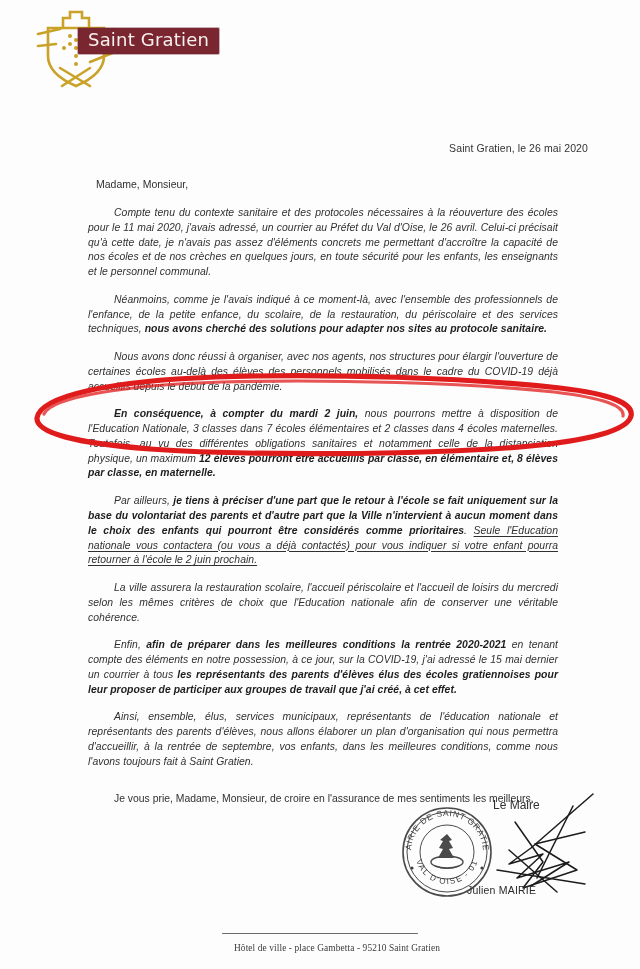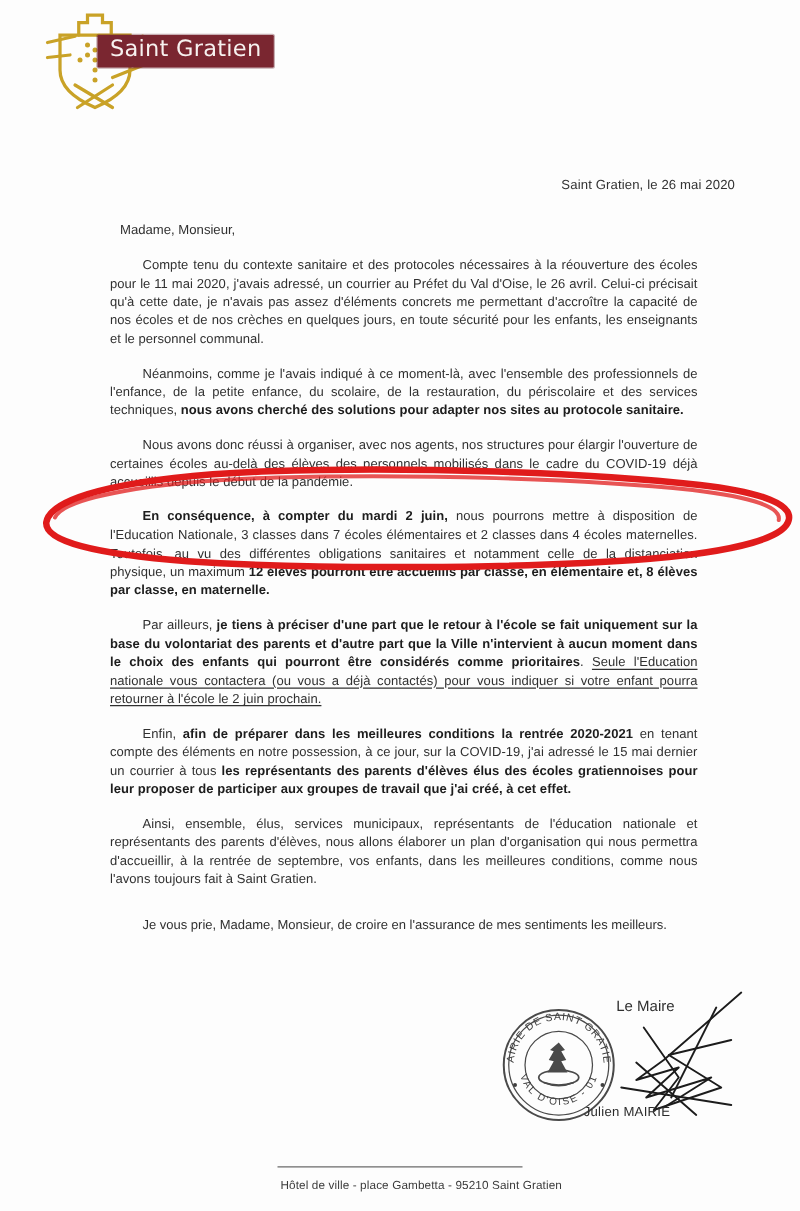--- a/index.html
+++ b/index.html
@@ -55,20 +55,21 @@
     font-size:10.5px;color:#303030;margin:0 0 16px 8px;
   }
   p.para{
     margin:0 0 13px 0;
     font-size:10.4px;
     line-height:1.42;
     text-align:justify;
     text-indent:26px;
     color:#303030;
     letter-spacing:.05px;
+    font-style:italic;
   }
   b{font-weight:bold;color:#1d1d1d;}
   u{text-decoration:underline;text-underline-offset:1.5px;}
   .closing{
     font-size:10.4px;line-height:1.42;text-indent:26px;
     margin:22px 0 0 0;color:#303030;
   }
   
   .annotation{
     position:absolute;left:0;top:0;width:640px;height:969px;
@@ -91,21 +92,21 @@
   .scribble{position:absolute;left:78px;top:0px;}
   
   .footer{
     position:absolute;left:0;right:0;bottom:14px;text-align:center;
   }
   .footer-rule{
     width:196px;height:1px;background:#6b6b6b;margin:0 auto 7px auto;
   }
   .footer-line{
     font-size:9.4px;color:#3b3b3b;line-height:1.5;
-    font-family:Liberation Sans, sans-serif;
+    font-family:Liberation Serif, serif;
     letter-spacing:.1px;
     padding-left:34px;
   }
 </style>
 </head>
 <body>
 
 <div class="page">
 
   <div class="letterhead">
@@ -143,20 +144,21 @@
   <div class="dateline">Saint Gratien, le 26 mai 2020</div>
 
   <div class="letter-body">
     <div class="salutation">Madame, Monsieur,</div>
 
     <p class="para"><span>Compte tenu du contexte sanitaire et des protocoles nécessaires à la réouverture des écoles pour le 11 mai 2020, j'avais adressé, un courrier au Préfet du Val d'Oise, le 26 avril. Celui-ci  précisait qu'à cette date, je n'avais pas assez d'éléments concrets me permettant d'accroître la capacité de nos écoles et de nos crèches en quelques jours, en toute sécurité pour les enfants, les enseignants et le personnel communal.</span></p>
     <p class="para"><span>Néanmoins, comme je l'avais indiqué à ce moment-là, avec l'ensemble des professionnels de l'enfance, de la petite enfance, du scolaire, de la restauration, du périscolaire et des services techniques, </span><b>nous avons cherché des solutions pour adapter nos sites au protocole sanitaire.</b></p>
     <p class="para"><span>Nous avons donc réussi à organiser, avec nos agents, nos structures pour élargir l'ouverture de certaines écoles au-delà des élèves des personnels mobilisés dans le cadre du COVID-19 déjà accueillis depuis le début de la pandémie.</span></p>
     <p class="para"><b>En conséquence, à compter du mardi 2 juin,</b><span> nous pourrons mettre à disposition de l'Education Nationale, 3 classes dans 7 écoles élémentaires et 2 classes dans 4 écoles maternelles. Toutefois, au vu des différentes obligations sanitaires et notamment celle de la distanciation physique, un maximum </span><b>12 élèves pourront être accueillis par classe, en élémentaire et, 8 élèves par classe, en maternelle.</b></p>
     <p class="para"><span>Par ailleurs, </span><b>je tiens à préciser d'une part que le retour à l'école se fait uniquement sur la base du volontariat des parents et d'autre part que la Ville n'intervient à aucun moment dans le choix des enfants qui pourront être considérés comme prioritaires</b><span>. </span><u>Seule l'Education nationale vous contactera (ou vous a déjà contactés) pour vous indiquer si votre enfant pourra retourner à l'école le 2 juin prochain.</u></p>
+    <p class="para"><span>La ville assurera la restauration scolaire, l'accueil périscolaire et l'accueil de loisirs du mercredi selon les mêmes critères de choix que l'Education nationale afin de conserver une véritable cohérence.</span></p>
     <p class="para"><span>Enfin, </span><b>afin de préparer dans les meilleures conditions la rentrée 2020-2021</b><span> en tenant compte des éléments en notre possession, à ce jour, sur la COVID-19, j'ai adressé le 15 mai dernier un courrier à tous </span><b>les représentants des parents d'élèves élus des écoles gratiennoises pour leur proposer de participer aux groupes de travail que j'ai créé, à cet effet.</b></p>
     <p class="para"><span>Ainsi, ensemble, élus, services municipaux, représentants de l'éducation nationale et représentants des parents d'élèves, nous allons élaborer un plan d'organisation qui nous permettra d'accueillir, à la rentrée de septembre, vos enfants, dans les meilleures conditions, comme nous l'avons toujours fait à Saint Gratien.</span></p>
 
     <div class="closing">Je vous prie, Madame, Monsieur, de croire en l'assurance de mes sentiments les meilleurs.</div>
   </div>
 
   <svg class="annotation" viewBox="0 0 640 969">
     <g fill="none" stroke="#e01b1b" stroke-width="5.2" stroke-linecap="round">
       <path d="M37 418
                C 40 396, 110 381, 215 377

